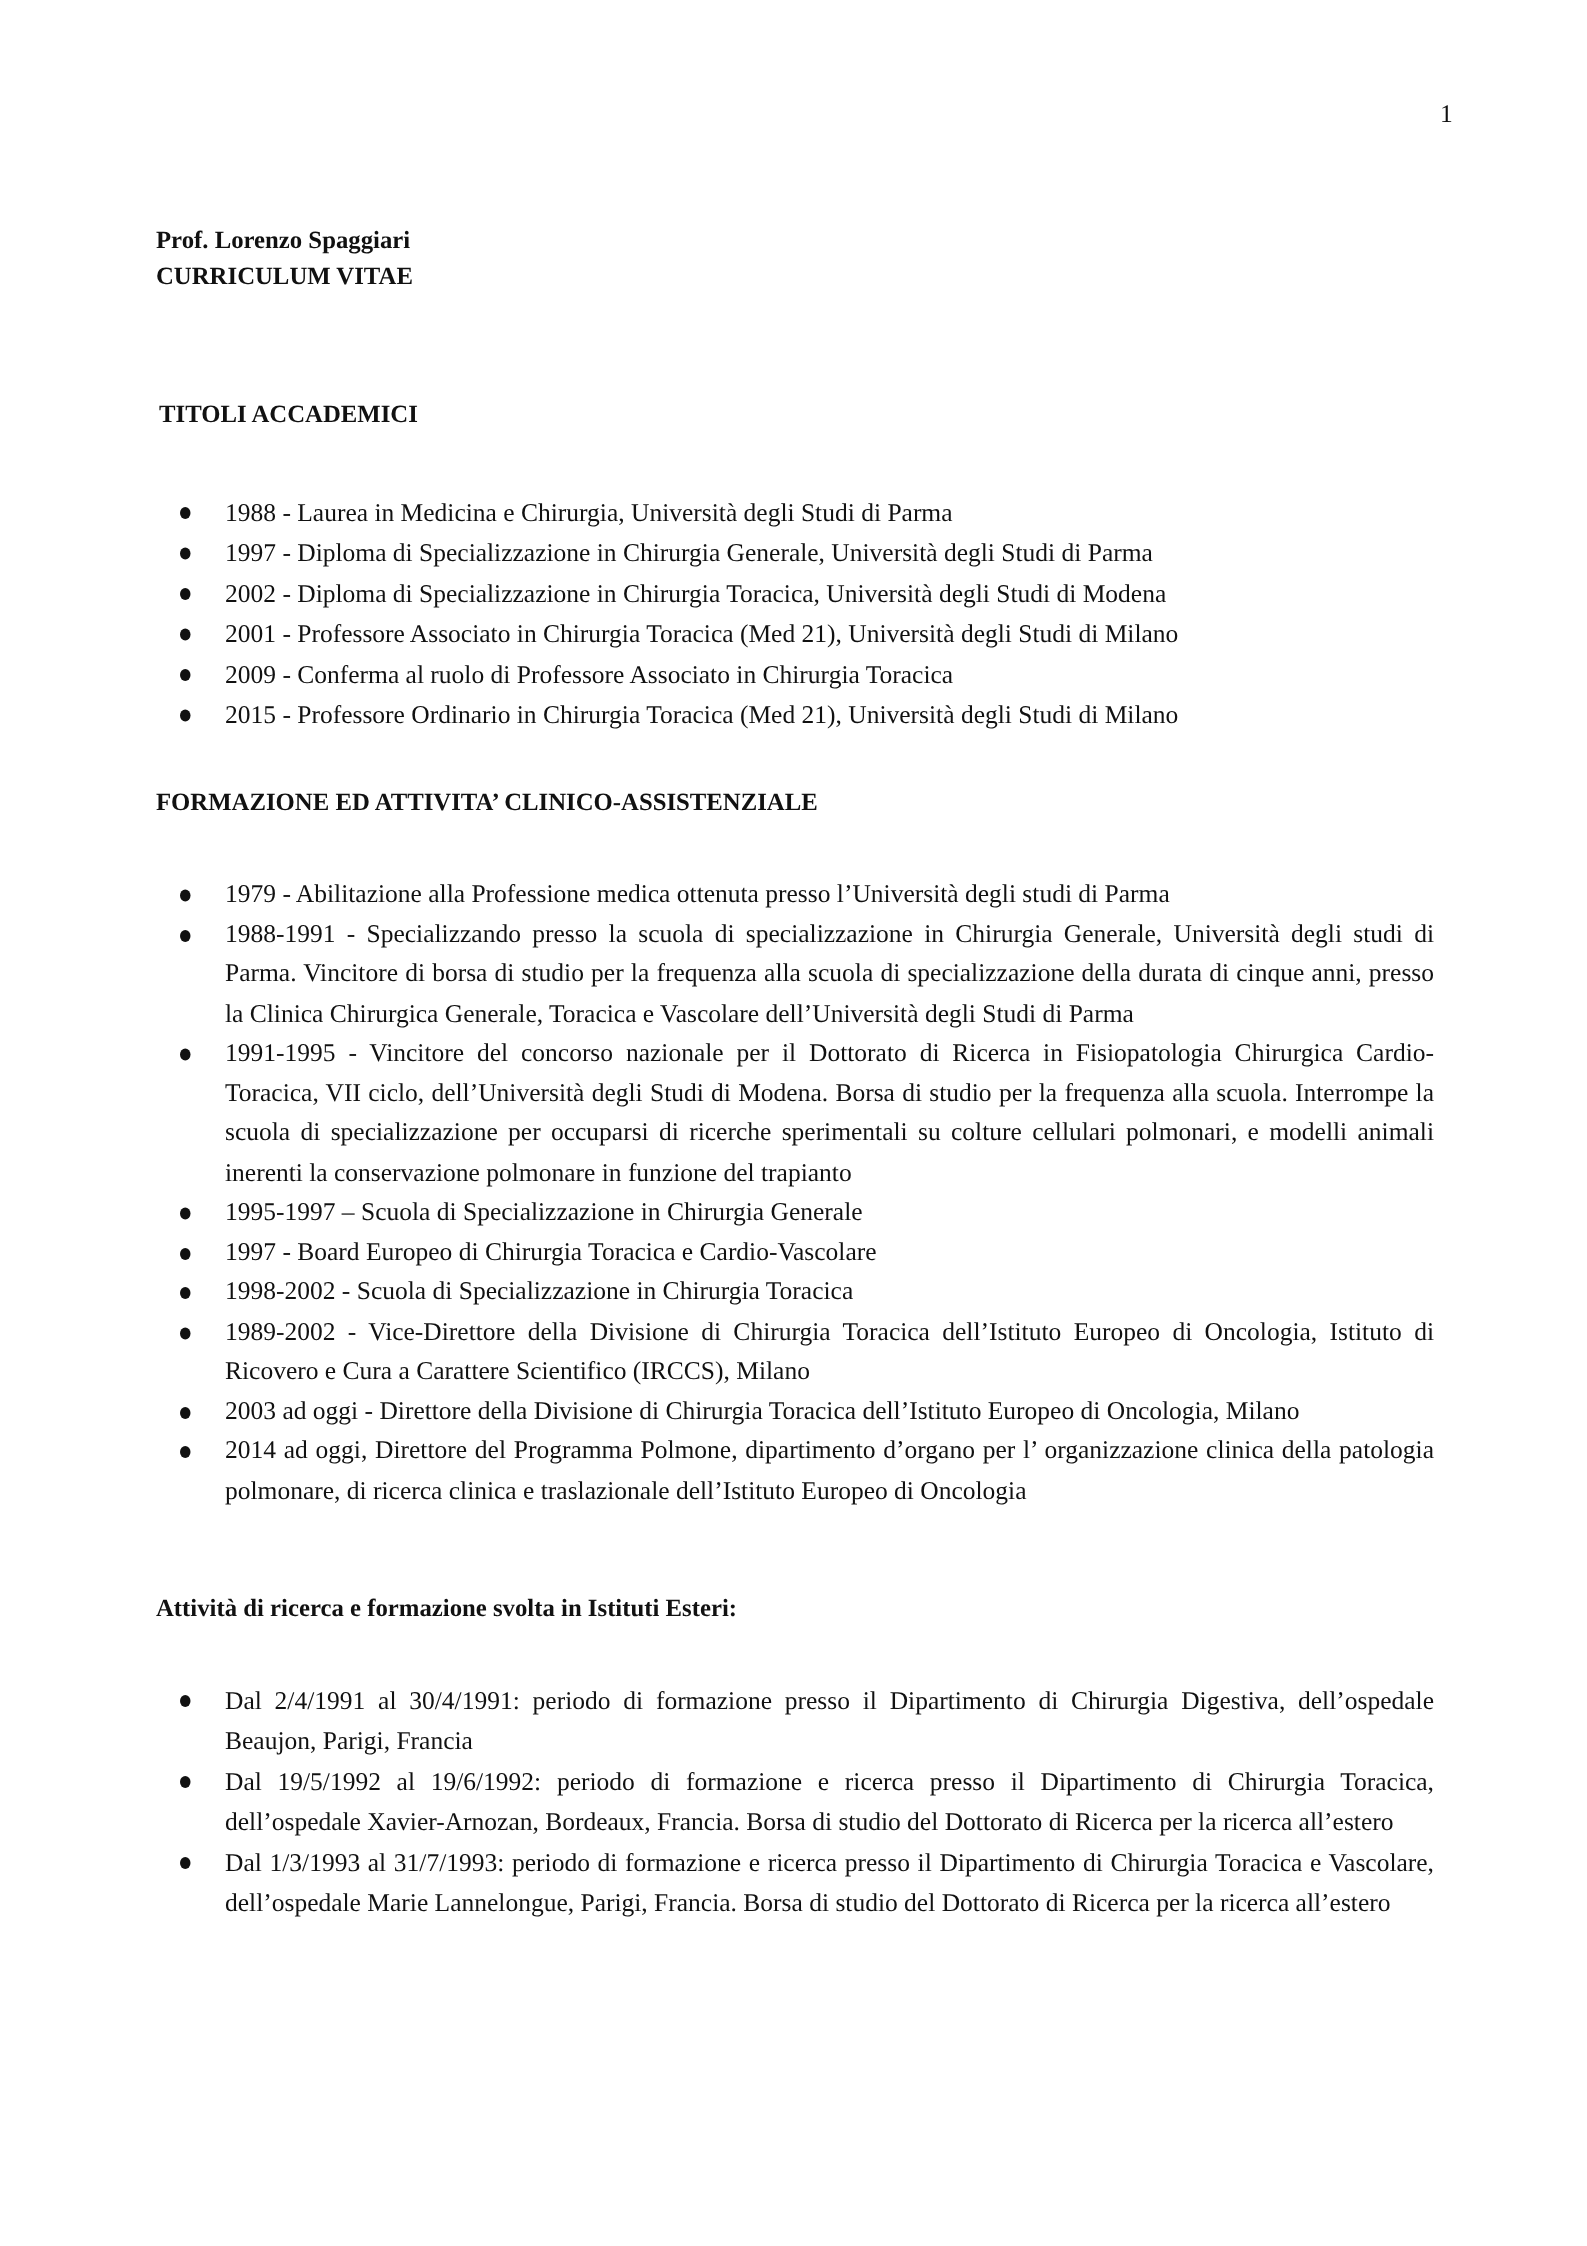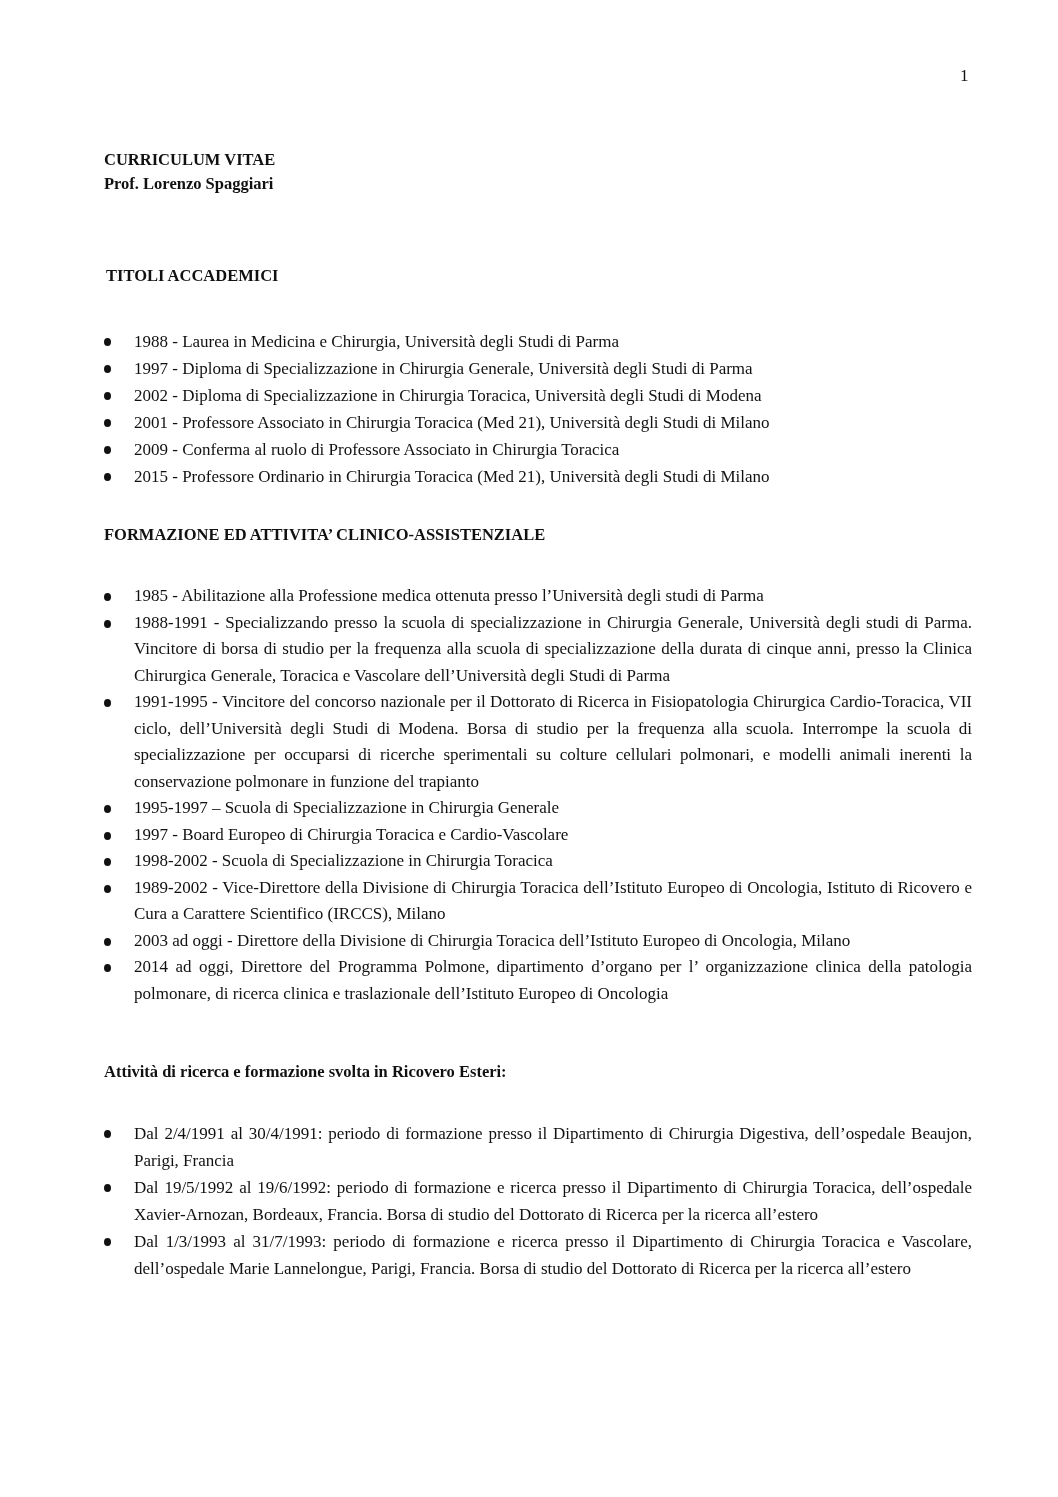--- a/index.html
+++ b/index.html
@@ -7,68 +7,68 @@
       width: 1058px; height: 1497px; position: relative; overflow: hidden;
       font-family: "Liberation Serif", "DejaVu Serif", serif;
       color: #111111;
     }
     .page-number {
       position: absolute; top: 66px; left: 960px; font-size: 17px;
     }
     .block { position: absolute; left: 104px; width: 868px; }
     .title { font-weight: bold; font-size: 16.5px; line-height: 24px; margin: 0; }
     .heading { font-weight: bold; font-size: 16.5px; margin: 0; }
-    ul.list { list-style: none; margin: 0; padding: 0; }
+    ul.list { list-style: none; margin: 16px; padding: 0; }
     ul.list li {
       position: relative; padding-left: 30px; font-size: 17px; line-height: 27px;
       text-align: justify;
     }
     ul.list li .bullet {
       position: absolute; left: 0; top: 10px; width: 7px; height: 8px;
       border-radius: 50%; background: #111111;
     }
     ul.list.tight li { line-height: 26.5px; }
   </style>
 </head>
 <body>
 
 <div class="page-number">1</div>
 
 <div class="block" style="top:148px;">
+  <p class="title">Prof. Lorenzo Spaggiari</p>
   <p class="title">CURRICULUM VITAE</p>
-  <p class="title">Prof. Lorenzo Spaggiari</p>
 </div>
 
 <div class="block" style="top:266px;">
   <p class="heading" style="margin-left:2px;">TITOLI ACCADEMICI</p>
   <ul class="list" style="margin-top:42px;">
     <li><span class="bullet"></span><span>1988 - Laurea in Medicina e Chirurgia, Università degli Studi di Parma</span></li>
     <li><span class="bullet"></span><span>1997 - Diploma di Specializzazione in Chirurgia Generale, Università degli Studi di Parma</span></li>
     <li><span class="bullet"></span><span>2002 - Diploma di Specializzazione in Chirurgia Toracica, Università degli Studi di Modena</span></li>
     <li><span class="bullet"></span><span>2001 - Professore Associato in Chirurgia Toracica (Med 21), Università degli Studi di Milano</span></li>
     <li><span class="bullet"></span><span>2009 - Conferma al ruolo di Professore Associato in Chirurgia Toracica</span></li>
     <li><span class="bullet"></span><span>2015 - Professore Ordinario in Chirurgia Toracica (Med 21), Università degli Studi di Milano</span></li>
   </ul>
 </div>
 
 <div class="block" style="top:525px;">
   <p class="heading">FORMAZIONE ED ATTIVITA’ CLINICO-ASSISTENZIALE</p>
   <ul class="list tight" style="margin-top:38px;">
-    <li><span class="bullet"></span><span>1985 - Abilitazione alla Professione medica ottenuta presso l’Università degli studi di Parma</span></li>
+    <li><span class="bullet"></span><span>1979 - Abilitazione alla Professione medica ottenuta presso l’Università degli studi di Parma</span></li>
     <li><span class="bullet"></span><span>1988-1991 - Specializzando presso la scuola di specializzazione in Chirurgia Generale, Università degli studi di Parma. Vincitore di borsa di studio per la frequenza alla scuola di specializzazione della durata di cinque anni, presso la Clinica Chirurgica Generale, Toracica e Vascolare dell’Università degli Studi di Parma</span></li>
     <li><span class="bullet"></span><span>1991-1995 - Vincitore del concorso nazionale per il Dottorato di Ricerca in Fisiopatologia Chirurgica Cardio-Toracica, VII ciclo, dell’Università degli Studi di Modena. Borsa di studio per la frequenza alla scuola. Interrompe la scuola di specializzazione per occuparsi di ricerche sperimentali su colture cellulari polmonari, e modelli animali inerenti la conservazione polmonare in funzione del trapianto</span></li>
     <li><span class="bullet"></span><span>1995-1997 – Scuola di Specializzazione in Chirurgia Generale</span></li>
     <li><span class="bullet"></span><span>1997 - Board Europeo di Chirurgia Toracica e Cardio-Vascolare</span></li>
     <li><span class="bullet"></span><span>1998-2002 - Scuola di Specializzazione in Chirurgia Toracica</span></li>
     <li><span class="bullet"></span><span>1989-2002 - Vice-Direttore della Divisione di Chirurgia Toracica dell’Istituto Europeo di Oncologia, Istituto di Ricovero e Cura a Carattere Scientifico (IRCCS), Milano</span></li>
     <li><span class="bullet"></span><span>2003 ad oggi - Direttore della Divisione di Chirurgia Toracica dell’Istituto Europeo di Oncologia, Milano</span></li>
     <li><span class="bullet"></span><span>2014 ad oggi, Direttore del Programma Polmone, dipartimento d’organo per l’ organizzazione clinica della patologia polmonare, di ricerca clinica e traslazionale dell’Istituto Europeo di Oncologia</span></li>
   </ul>
 </div>
 
 <div class="block" style="top:1062px;">
-  <p class="heading">Attività di ricerca e formazione svolta in Ricovero Esteri:</p>
+  <p class="heading">Attività di ricerca e formazione svolta in Istituti Esteri:</p>
   <ul class="list" style="margin-top:38px;">
     <li><span class="bullet"></span><span>Dal 2/4/1991 al 30/4/1991: periodo di formazione presso il Dipartimento di Chirurgia Digestiva, dell’ospedale Beaujon, Parigi, Francia</span></li>
     <li><span class="bullet"></span><span>Dal 19/5/1992 al 19/6/1992: periodo di formazione e ricerca presso il Dipartimento di Chirurgia Toracica, dell’ospedale Xavier-Arnozan, Bordeaux, Francia. Borsa di studio del Dottorato di Ricerca per la ricerca all’estero</span></li>
     <li><span class="bullet"></span><span>Dal 1/3/1993 al 31/7/1993: periodo di formazione e ricerca presso il Dipartimento di Chirurgia Toracica e Vascolare, dell’ospedale Marie Lannelongue, Parigi, Francia. Borsa di studio del Dottorato di Ricerca per la ricerca all’estero</span></li>
   </ul>
 </div>
 
 </body></html>

